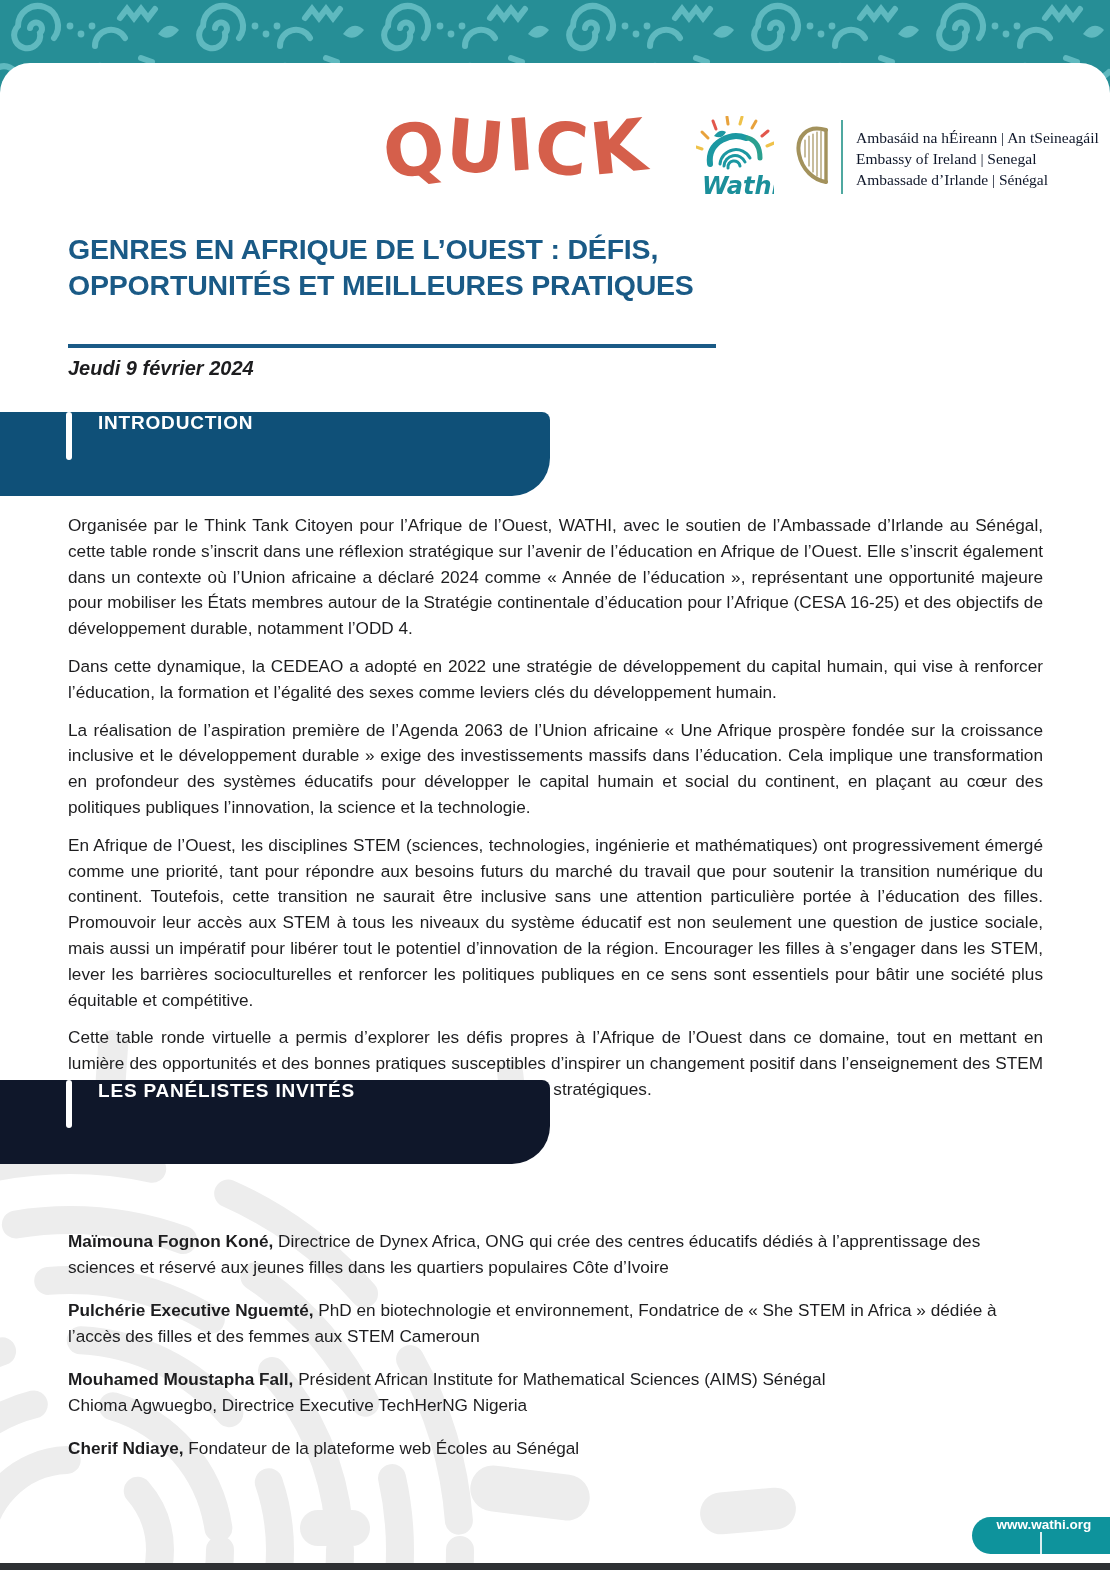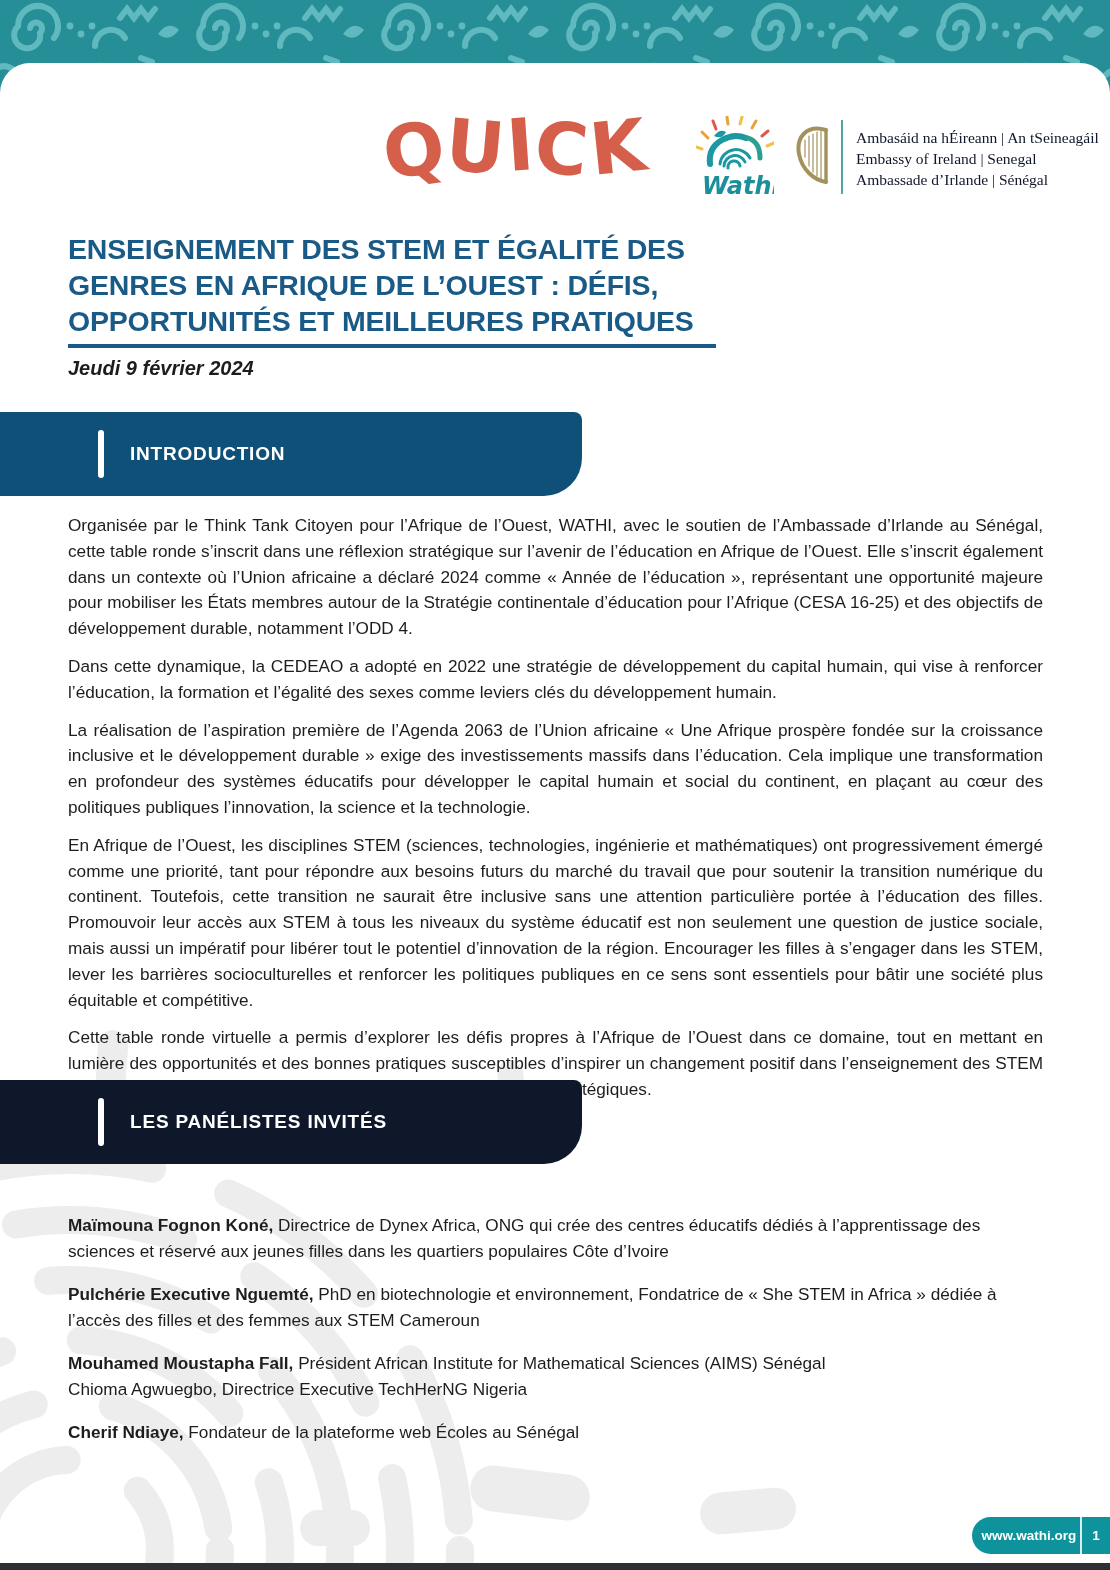--- a/index.html
+++ b/index.html
@@ -41,47 +41,47 @@
     letter-spacing:-0.2px;white-space:nowrap;
   }
   .title-rule{position:absolute;left:68px;top:344px;width:648px;height:4px;background:#1A5A86;z-index:3;}
   .doc-date{
     position:absolute;left:68px;top:357px;z-index:3;
     font-size:20px;font-weight:700;font-style:italic;color:#1d1d1f;
   }
   
   .banner{
     position:absolute;left:0;width:550px;height:84px;z-index:4;
-    border-radius:0 8px 38px 0;display:flex;align-items:center;padding-left:32px;
+    border-radius:0 8px 38px 0;display:flex;
   }
   .banner-intro{top:412px;background:#0F5078;}
   .banner-panel{top:1080px;background:#0f172a;}
   .banner-bar{width:6px;height:48px;border-radius:3px;background:#fff;margin-left:66px;flex:0 0 auto;}
   .banner-label{
     margin-left:26px;color:#fff;font-size:19px;font-weight:800;letter-spacing:0.8px;
   }
   
   .intro-body{
     position:absolute;left:68px;top:513px;width:975px;z-index:3;
     font-size:17.2px;line-height:25.8px;text-align:justify;
   }
   .intro-body p{margin:0 0 12px 0;}
   .panelists{
     position:absolute;left:68px;top:1212px;width:980px;z-index:3;
     font-size:17.2px;line-height:26px;
   }
-  .panelist{margin:0 0 17px 0;}
+  .panelist{margin:16px 0 17px 0;}
   .panelist strong{font-weight:800;}
   
   .watermark{position:absolute;left:0;top:990px;z-index:0;}
   
   .footer-pill{
     position:absolute;left:972px;top:1517px;width:138px;height:37px;z-index:5;
     background:#0E939C;border-radius:19px 0 0 19px;
-    display:flex;align-items:center;color:#fff;
+    display:flex;align-items:center;color:#fff;flex-direction:column;
   }
   .footer-url{flex:1;text-align:center;font-size:13.5px;font-weight:700;padding-left:6px;}
   .footer-sep{width:2px;height:37px;background:rgba(255,255,255,.85);flex:0 0 auto;}
   .footer-page{width:28px;text-align:center;font-size:13.5px;font-weight:700;}
   .bottom-edge{position:absolute;left:0;bottom:0;width:1110px;height:7px;background:#2E3033;z-index:6;}
 </style>
 </head>
 <body>
 
 <div class="page">
@@ -152,21 +152,20 @@
   </div>
 
   <div class="embassy-divider"></div>
   <div class="embassy-text">
     <div>Ambasáid na hÉireann | An tSeineagáil</div>
     <div>Embassy of Ireland | Senegal</div>
     <div>Ambassade d’Irlande | Sénégal</div>
   </div>
 
   <div class="title">
-    <div>ENSEIGNEMENT DES STEM ET ÉGALITÉ DES</div>
     <div>GENRES EN AFRIQUE DE L’OUEST : DÉFIS,</div>
     <div>OPPORTUNITÉS ET MEILLEURES PRATIQUES</div>
   </div>
   <div class="title-rule"></div>
   <div class="doc-date">Jeudi 9 février 2024</div>
 
   <div class="banner banner-intro">
     <div class="banner-bar"></div>
     <div class="banner-label">INTRODUCTION</div>
   </div>

